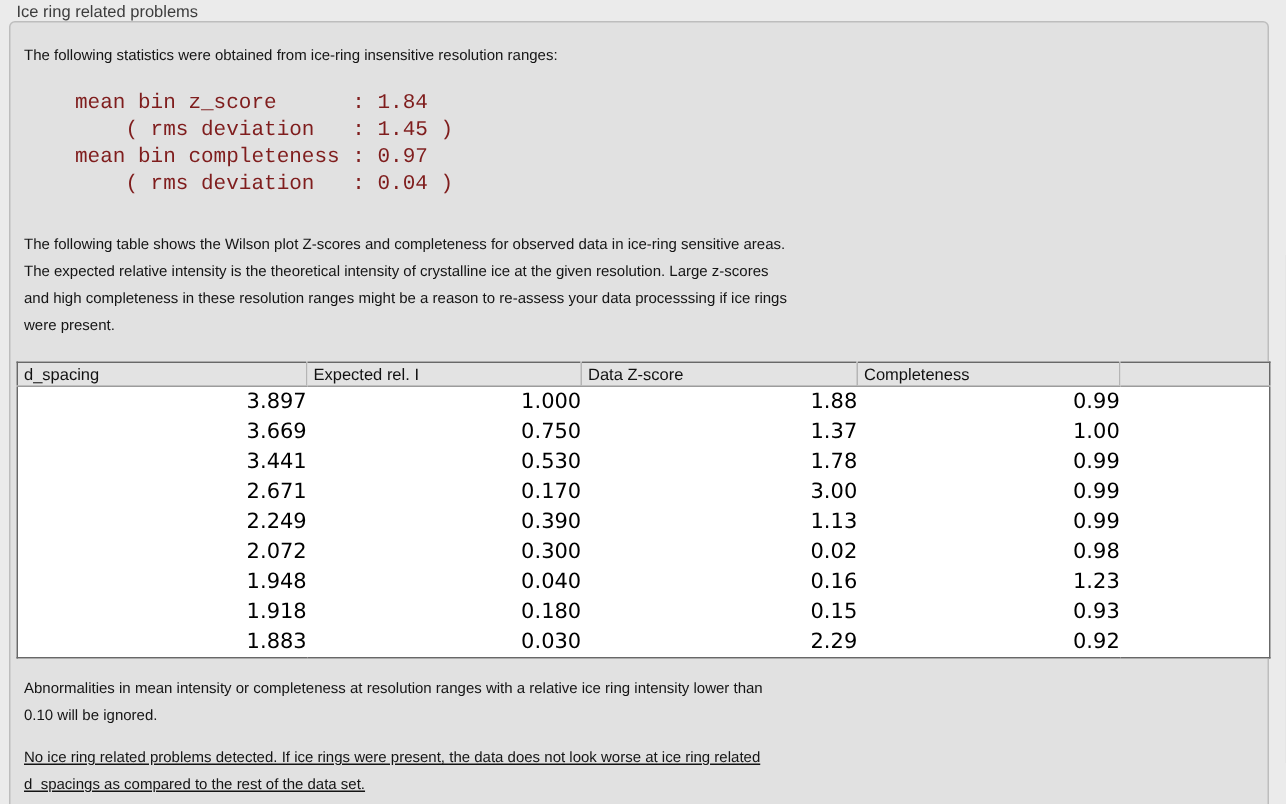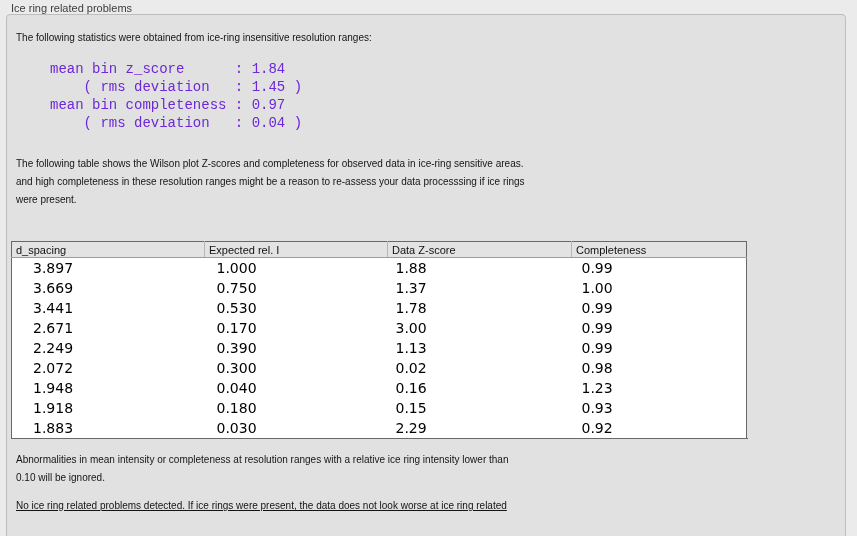--- a/index.html
+++ b/index.html
@@ -54,30 +54,30 @@
   #para-ignore   { top: 436px; }
   #para-conclude { top: 482px; text-decoration: underline; }
 
   .mono-block {
     position: absolute;
     left: 43px;
     top: 45px;
     font-family: "Liberation Mono", "DejaVu Sans Mono", monospace;
     font-size: 14px;
     line-height: 18px;
-    color: #6d28d9;
+    color: #7f1d1d;
   }
   .mono-block .line { white-space: pre; }
 
   
   .ice-table {
     position: absolute;
     left: 4px;
     top: 226px;
-    width: 736px;
+    width: 836px;
     border-collapse: collapse;
     table-layout: fixed;
     background: #ffffff;
     border: 1px solid #686868;
   }
   .ice-table th {
     height: 15px;
     background: #e3e3e3;
     border-bottom: 1px solid #9c9c9c;
     border-left: 1px solid #b5b5b5;
@@ -91,20 +91,21 @@
   .ice-table th:first-child { border-left: none; }
   .ice-table td {
     height: 20px;
     font-family: "DejaVu Sans", sans-serif;
     font-size: 14px;
     color: #000000;
     padding: 0;
     vertical-align: middle;
     overflow: hidden;
     white-space: nowrap;
+    text-align: right;
   }
   .ice-table td:nth-child(1) { padding-left: 21px; }
   .ice-table td:nth-child(2) { padding-left: 12px; }
   .ice-table td:nth-child(3) { padding-left: 8px;  }
   .ice-table td:nth-child(4) { padding-left: 10px; }
 </style>
 </head>
 <body>
 
 <div class="group-label">Ice ring related problems</div>
@@ -117,20 +118,21 @@
 
   <div class="mono-block">
     <div class="line">mean bin z_score      : 1.84</div>
     <div class="line">    ( rms deviation   : 1.45 )</div>
     <div class="line">mean bin completeness : 0.97</div>
     <div class="line">    ( rms deviation   : 0.04 )</div>
   </div>
 
   <div class="para" id="para-desc">
     <div class="line">The following table shows the Wilson plot Z-scores and completeness for observed data in ice-ring sensitive areas.</div>
+    <div class="line">The expected relative intensity is the theoretical intensity of crystalline ice at the given resolution. Large z-scores</div>
     <div class="line">and high completeness in these resolution ranges might be a reason to re-assess your data processsing if ice rings</div>
     <div class="line">were present.</div>
   </div>
 
   <table class="ice-table">
     <colgroup>
       <col style="width:193px">
       <col style="width:183px">
       <col style="width:184px">
       <col style="width:175px">
@@ -203,15 +205,16 @@
       </tbody>
   </table>
 
   <div class="para" id="para-ignore">
     <div class="line">Abnormalities in mean intensity or completeness at resolution ranges with a relative ice ring intensity lower than</div>
     <div class="line">0.10 will be ignored.</div>
   </div>
 
   <div class="para" id="para-conclude">
     <div class="line">No ice ring related problems detected. If ice rings were present, the data does not look worse at ice ring related</div>
+    <div class="line">d_spacings as compared to the rest of the data set.</div>
   </div>
 
 </div>
 
 </body></html>

